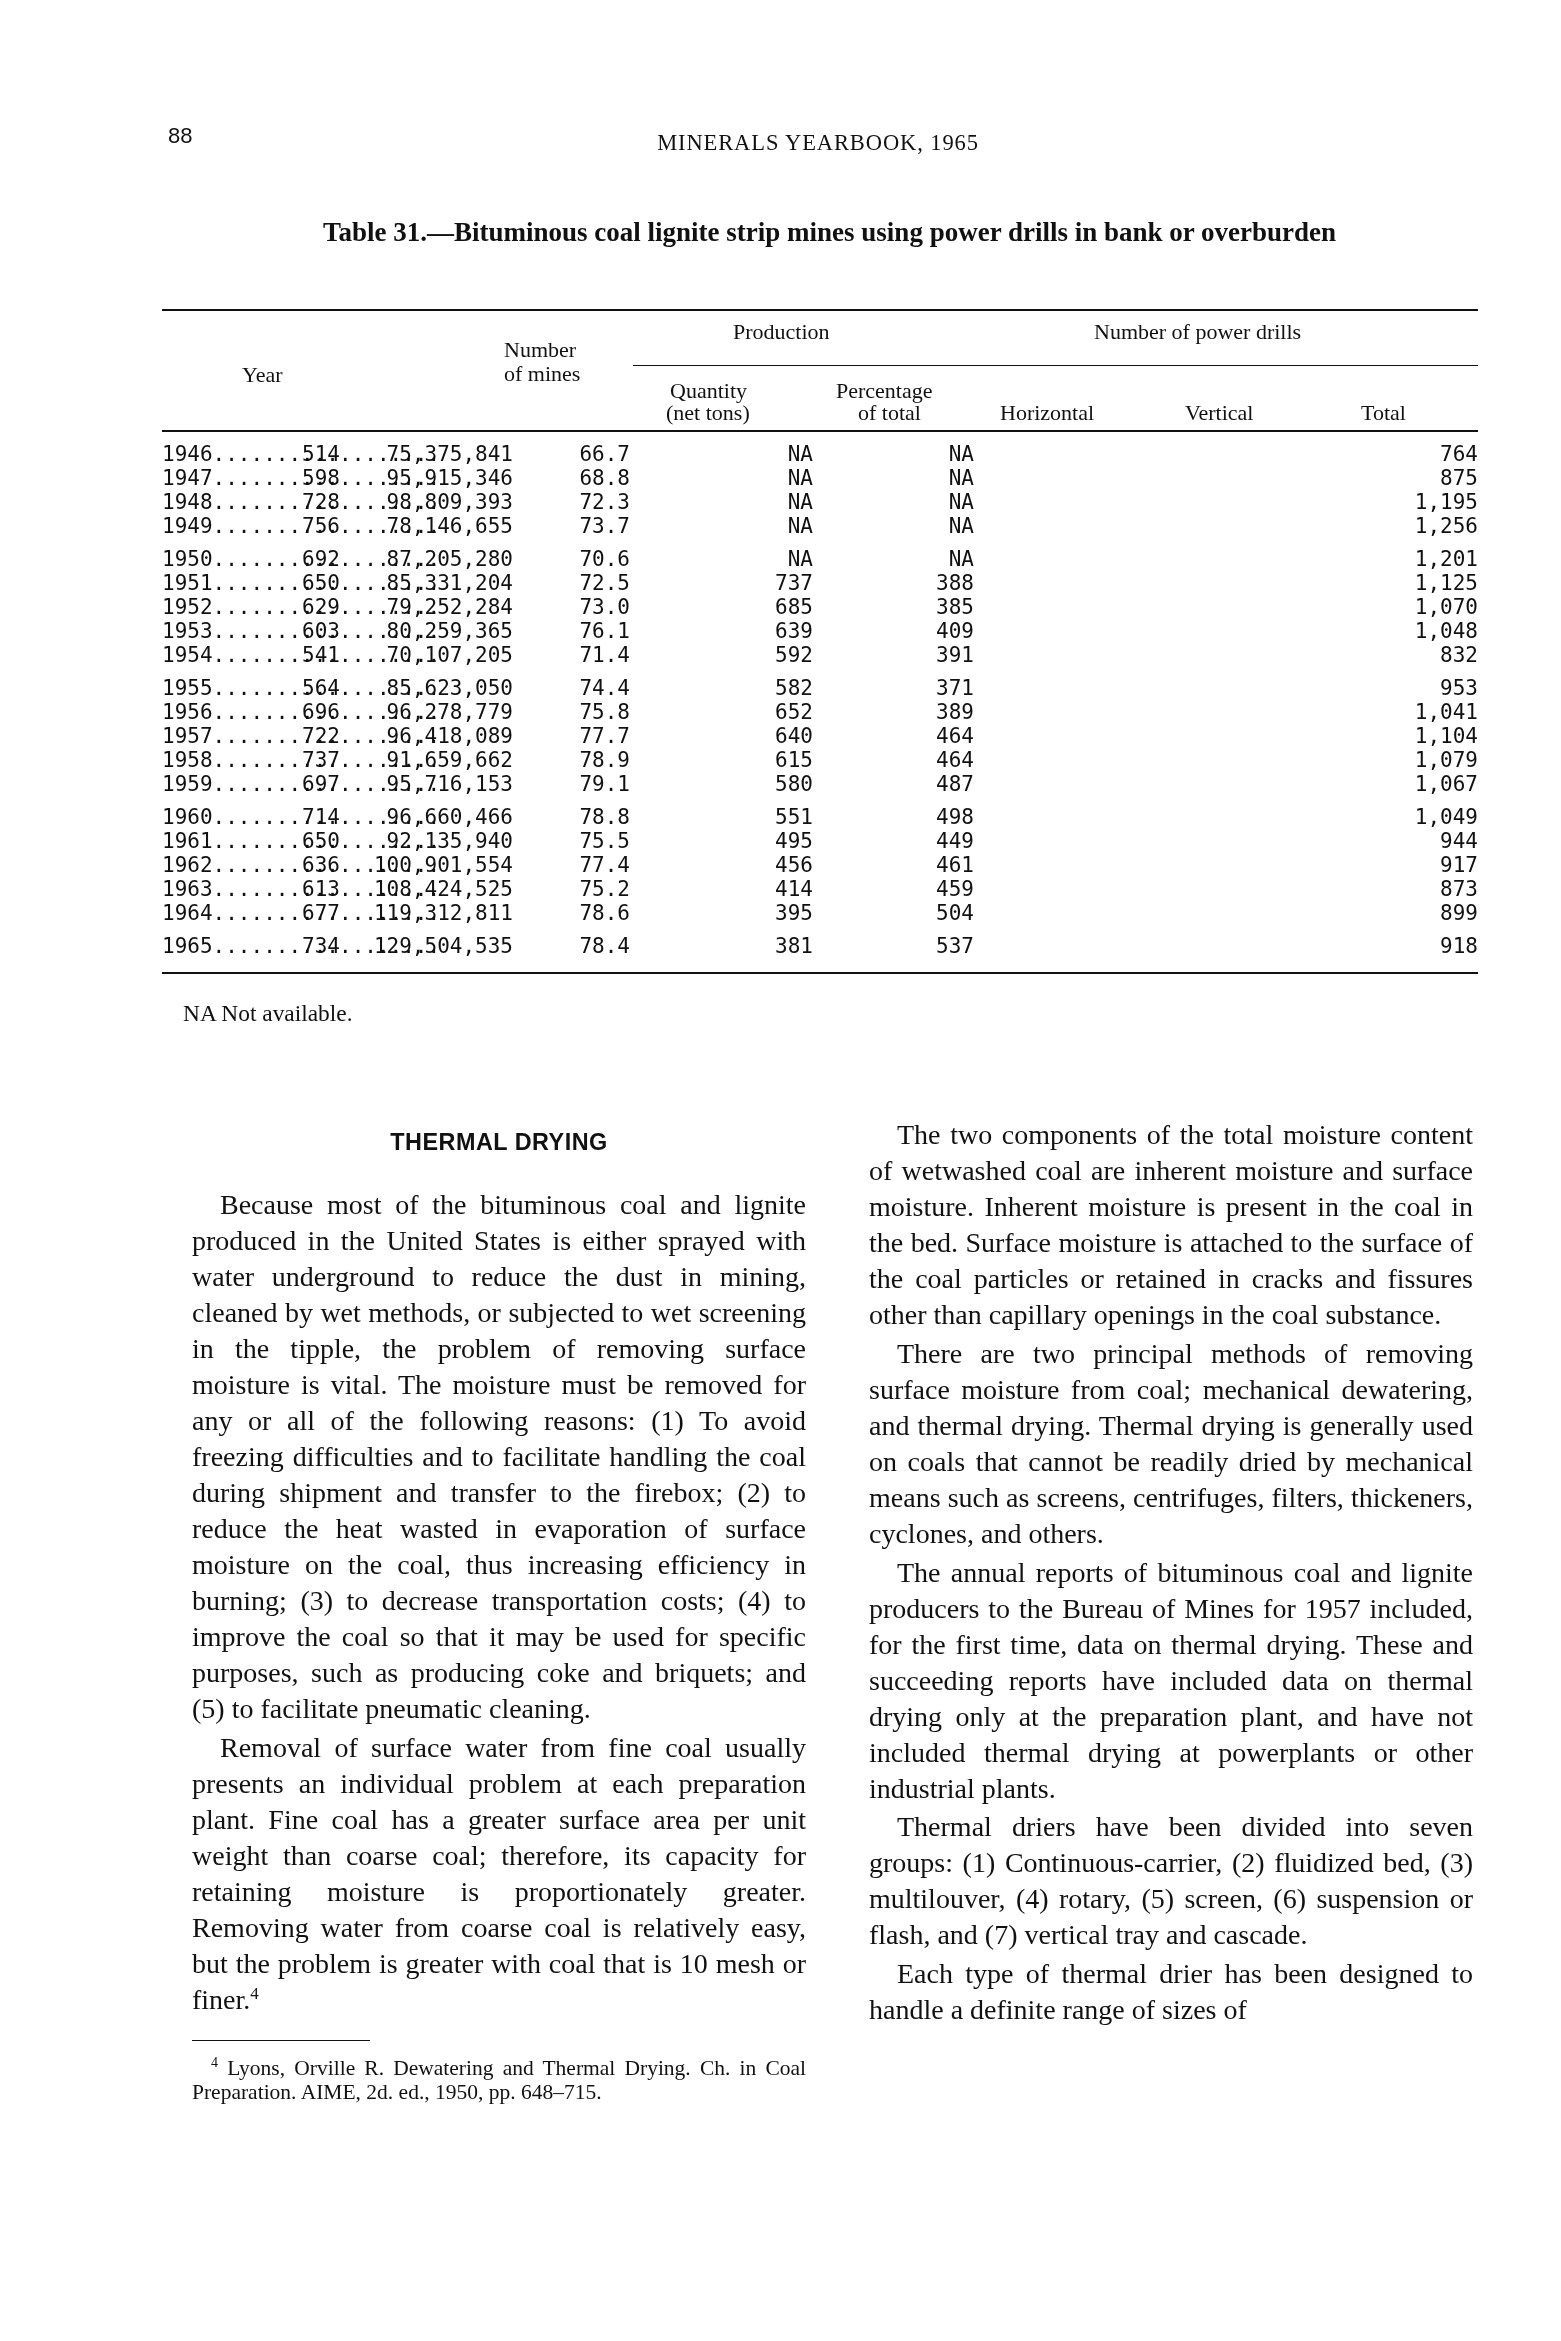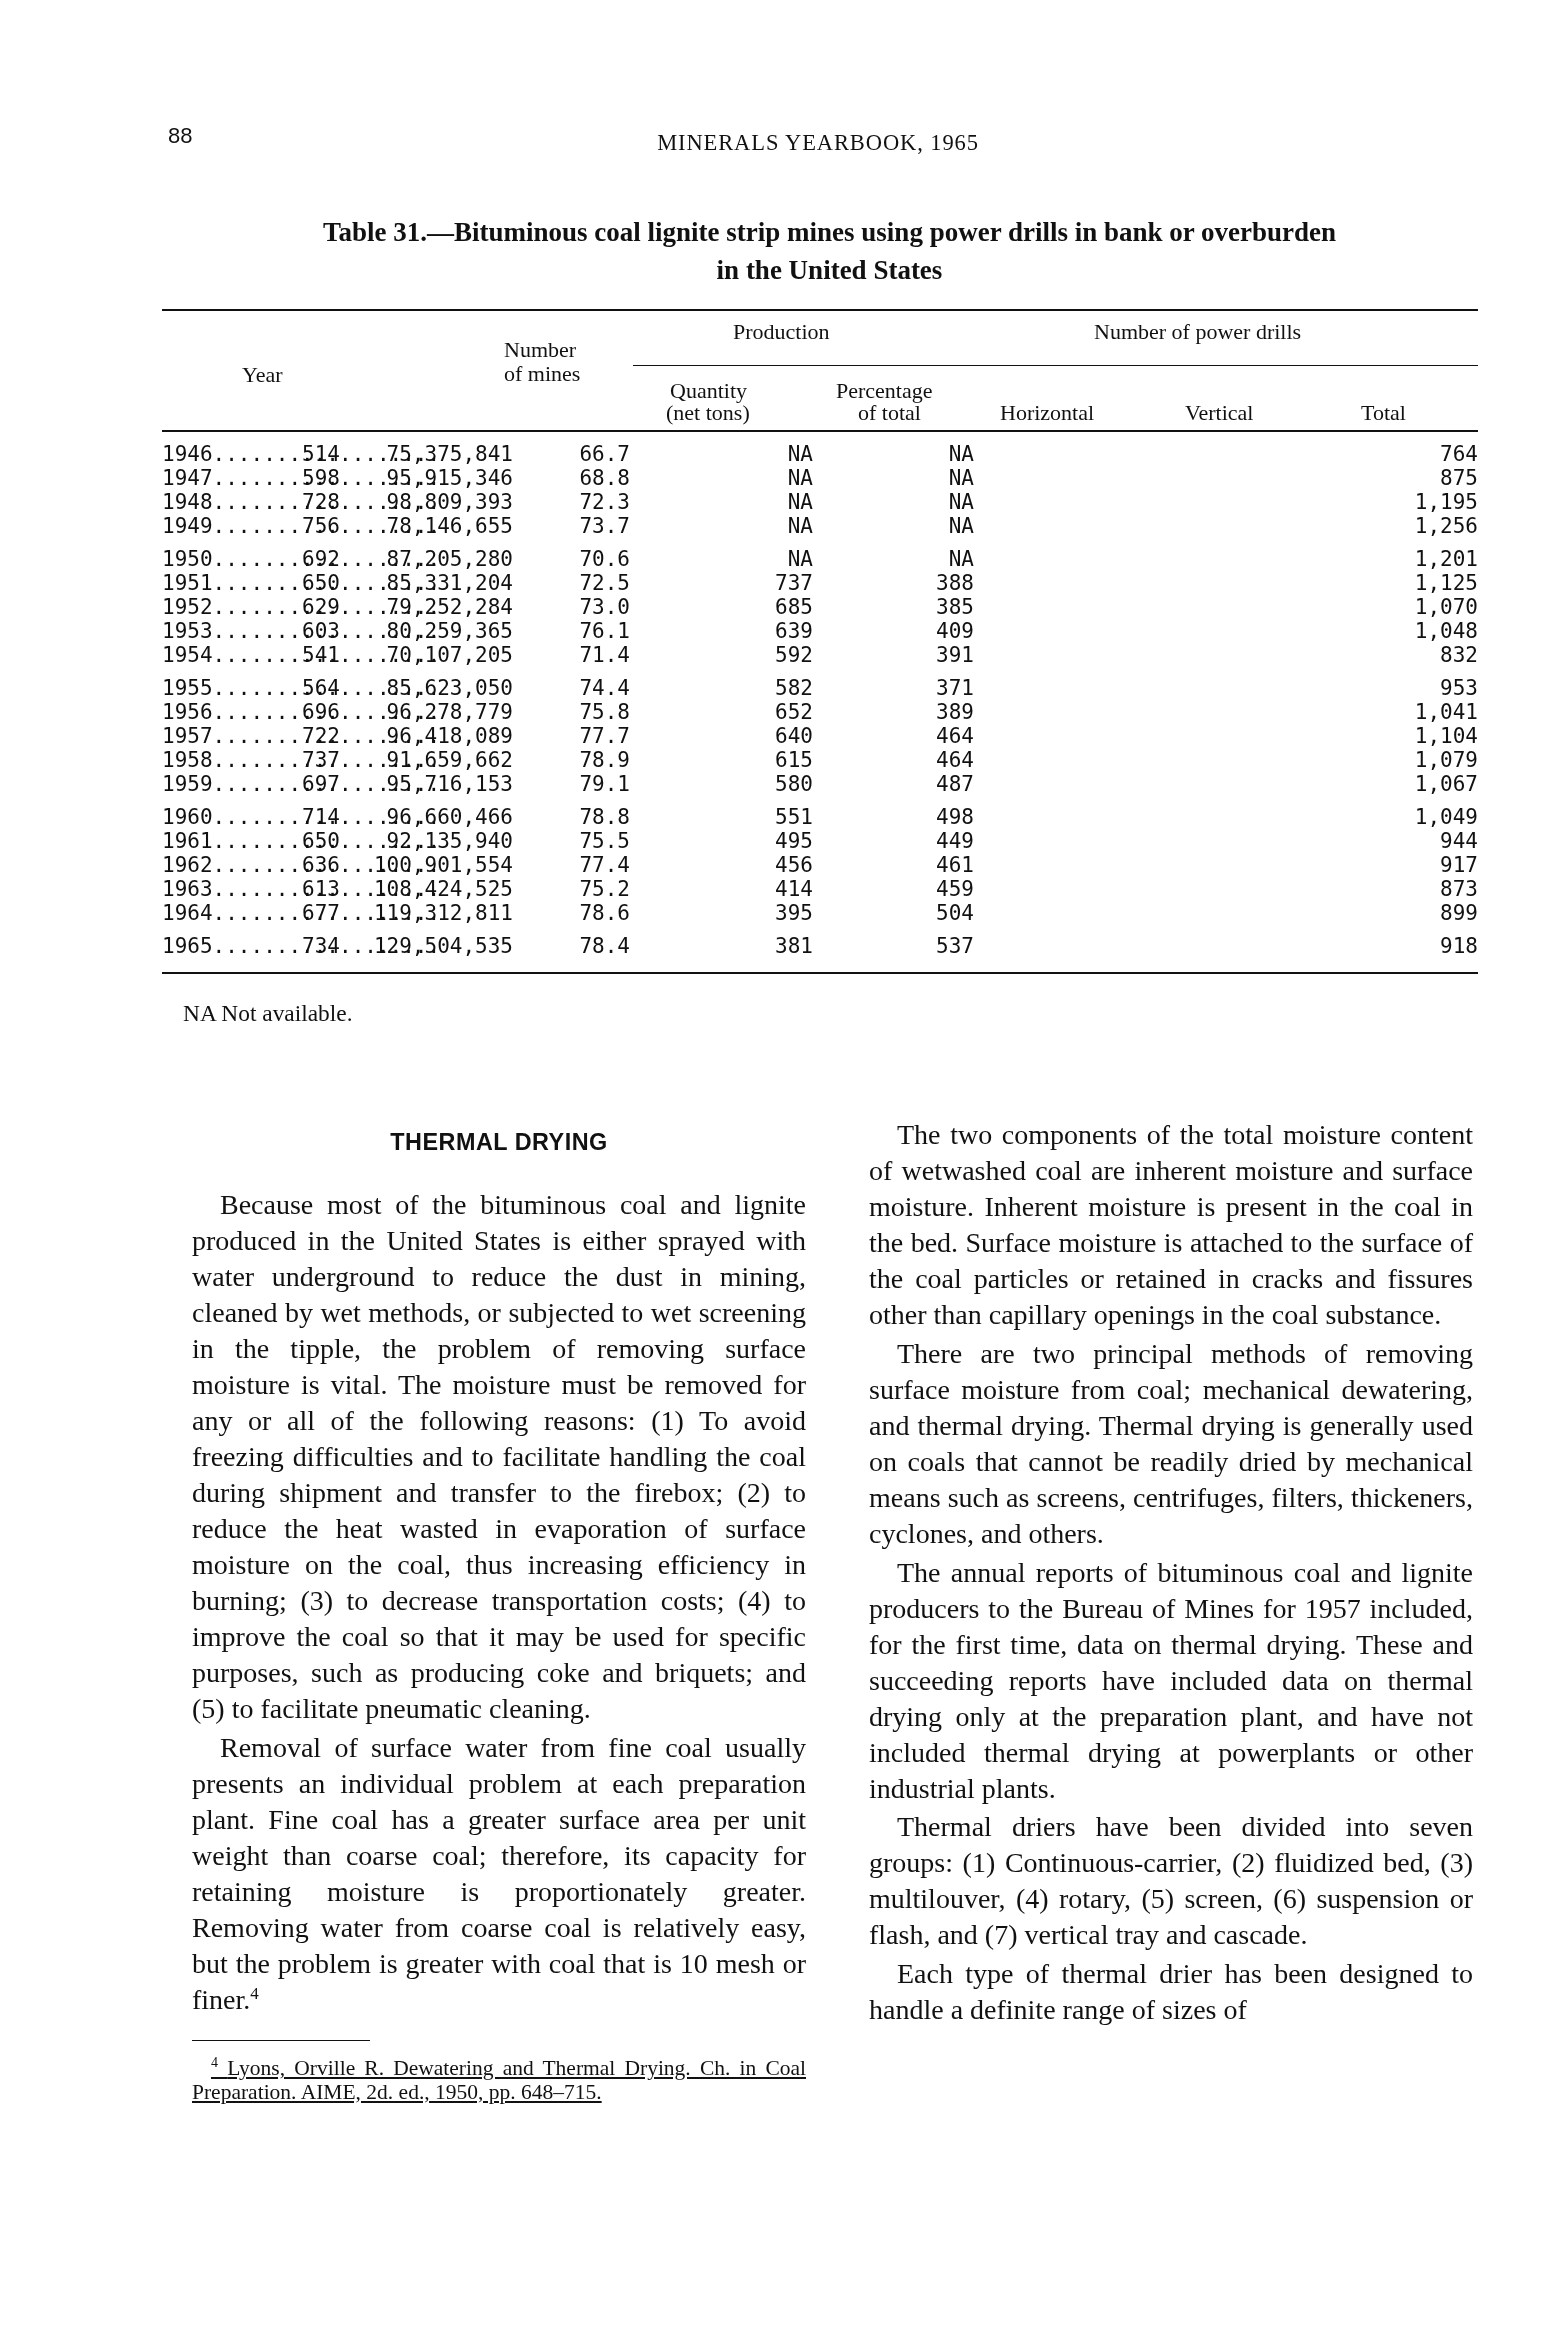--- a/index.html
+++ b/index.html
@@ -36,35 +36,34 @@
   .c-tot { right: 0; text-align: right; }
   .rule-bottom { border-top: 2.3px solid #111; margin-top: 14px; }
   .table-note { margin-top: 26px; margin-left: 21px; font-family: "Liberation Serif", serif; font-size: 23.4px; }
 
   .col { position: absolute; font-family: "Liberation Serif", serif; font-size: 28px; line-height: 36px; text-align: justify; }
   .col-left { left: 192px; width: 614px; top: 1124px; }
   .col-right { left: 869px; width: 604px; top: 1117px; }
   .section-heading { text-align: center; font-family: "Liberation Sans", sans-serif; font-weight: bold; font-size: 23.4px; margin: 0 0 27px 0; letter-spacing: 0.5px; }
   .para { margin: 0 0 2.8px 0; text-indent: 28px; }
   .fn-rule { width: 178px; border-top: 1.9px solid #111; margin: 22.5px 0 16px 0; }
-  .footnote { font-size: 21.5px; line-height: 23.4px; text-indent: 19px; font-family: "Liberation Serif", serif; text-align: justify; text-decoration: underline; }
+  .footnote { font-size: 21.5px; line-height: 23.4px; text-indent: 19px; font-family: "Liberation Serif", serif; text-align: justify; }
   .footnote sup { font-size: 14px; }
   sup { font-size: 17px; line-height: 0; }
 </style>
 </head>
 <body>
 
 <div class="running-head">
   <span class="page-number">88</span>
   <div class="running-title">MINERALS YEARBOOK, 1965</div>
 </div>
 
 <div class="table-title">
   <div>Table 31.—Bituminous coal lignite strip mines using power drills in bank or overburden</div>
-  <div>in the United States</div>
 </div>
 
 <div class="table-wrap">
   <div class="rule-thick"></div>
   <div class="header">
     <span style="left:80px; top:52px;">Year</span>
     <span style="left:342px; top:27px;">Number</span>
     <span style="left:342px; top:51px;">of mines</span>
     <span style="left:571px; top:9.4px;">Production</span>
     <span style="left:932px; top:9.4px;">Number of power drills</span>

